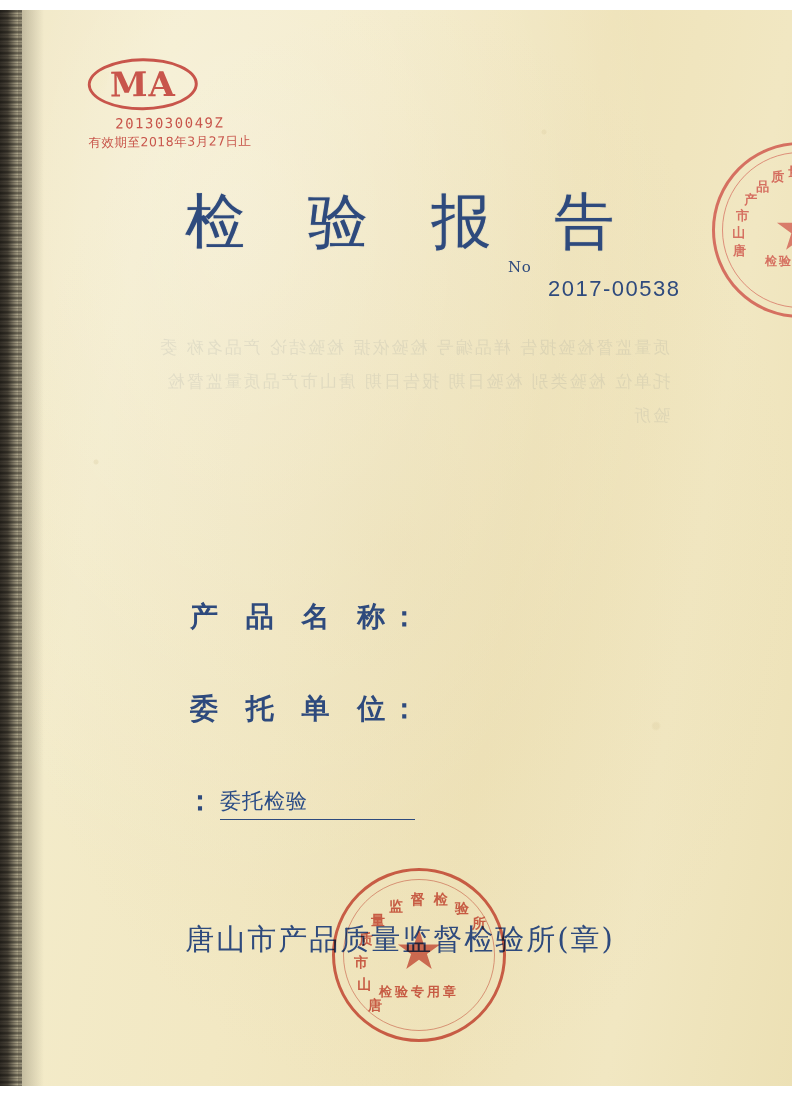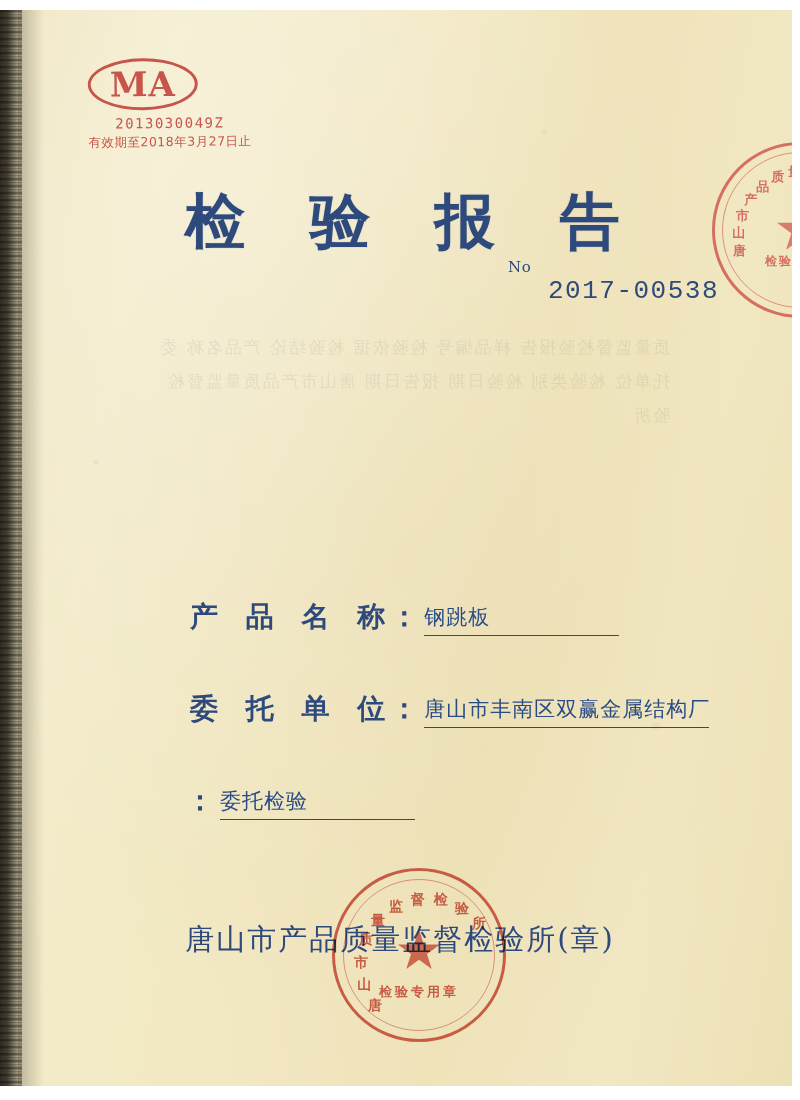--- a/index.html
+++ b/index.html
@@ -133,42 +133,42 @@
     color: #c8554b;
     white-space: nowrap;
   }
 
   
   .title {
     position: absolute;
     left: 185px;
     top: 182px;
     font-family: "DejaVu Serif", serif;
-    font-weight: bold;
+    font-weight: normal;
     font-size: 60px;
     letter-spacing: 22px;
     color: #2e4a7d;
     text-shadow: 0 0 1px rgba(46,74,125,0.5);
   }
   .no-label {
     position: absolute;
     left: 508px;
     top: 258px;
     font-family: "DejaVu Serif", serif;
     font-size: 15px;
     color: #2e4a7d;
     letter-spacing: 0.5px;
     text-align: center;
   }
   .no-value {
     position: absolute;
     left: 548px;
     top: 276px;
-    font-family: Liberation Mono, monospace;
-    font-size: 26px;
+    font-family: Liberation Sans, sans-serif;
+    font-size: 22px;
     color: #2e4a7d;
     letter-spacing: 1.5px;
   }
 
   
   .seal-tr {
     position: absolute;
     left: 712px;
     top: 142px;
     width: 170px;
@@ -356,27 +356,25 @@
     </div>
     <div class="seal-star"></div>
     <div class="seal-bottom-text">检验专用章</div>
   </div>
 
   <div class="fields">
 
     <div class="field-row short">
       <span class="field-label">产 品 名 称</span>
       <span class="field-colon">：</span>
-      <span class="field-value">钢跳板</span>
     </div>
 
     <div class="field-row long">
       <span class="field-label">委 托 单 位</span>
       <span class="field-colon">：</span>
-      <span class="field-value">唐山市丰南区双赢金属结构厂</span>
     </div>
 
     <div class="field-row mid">
       <span class="field-colon">：</span>
       <span class="field-value">委托检验</span>
     </div>
 
   </div>
 
   <div class="issuer">唐山市产品质量监督检验所(章)</div>

